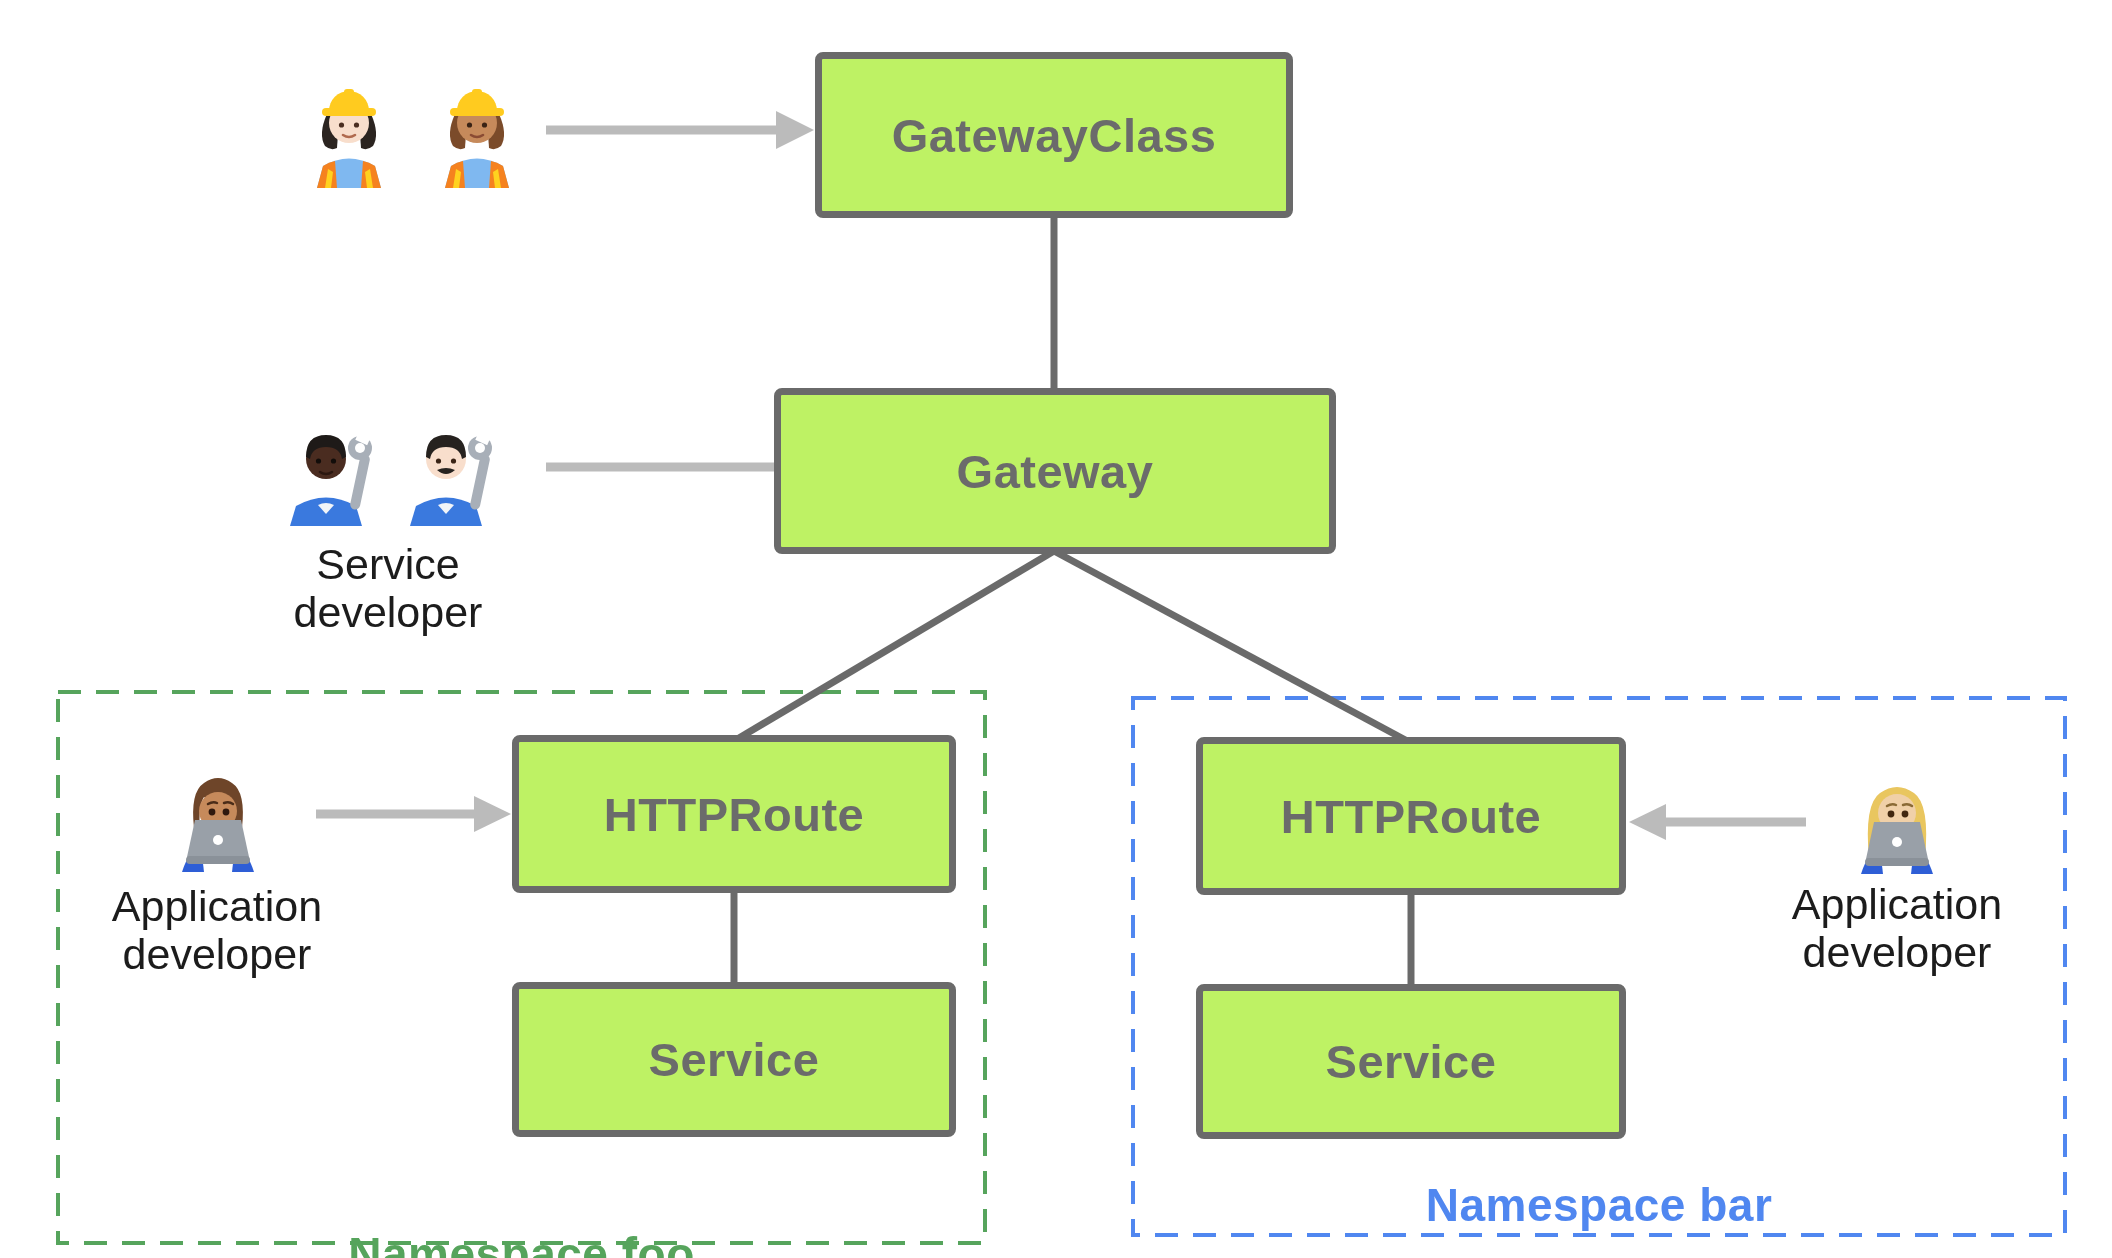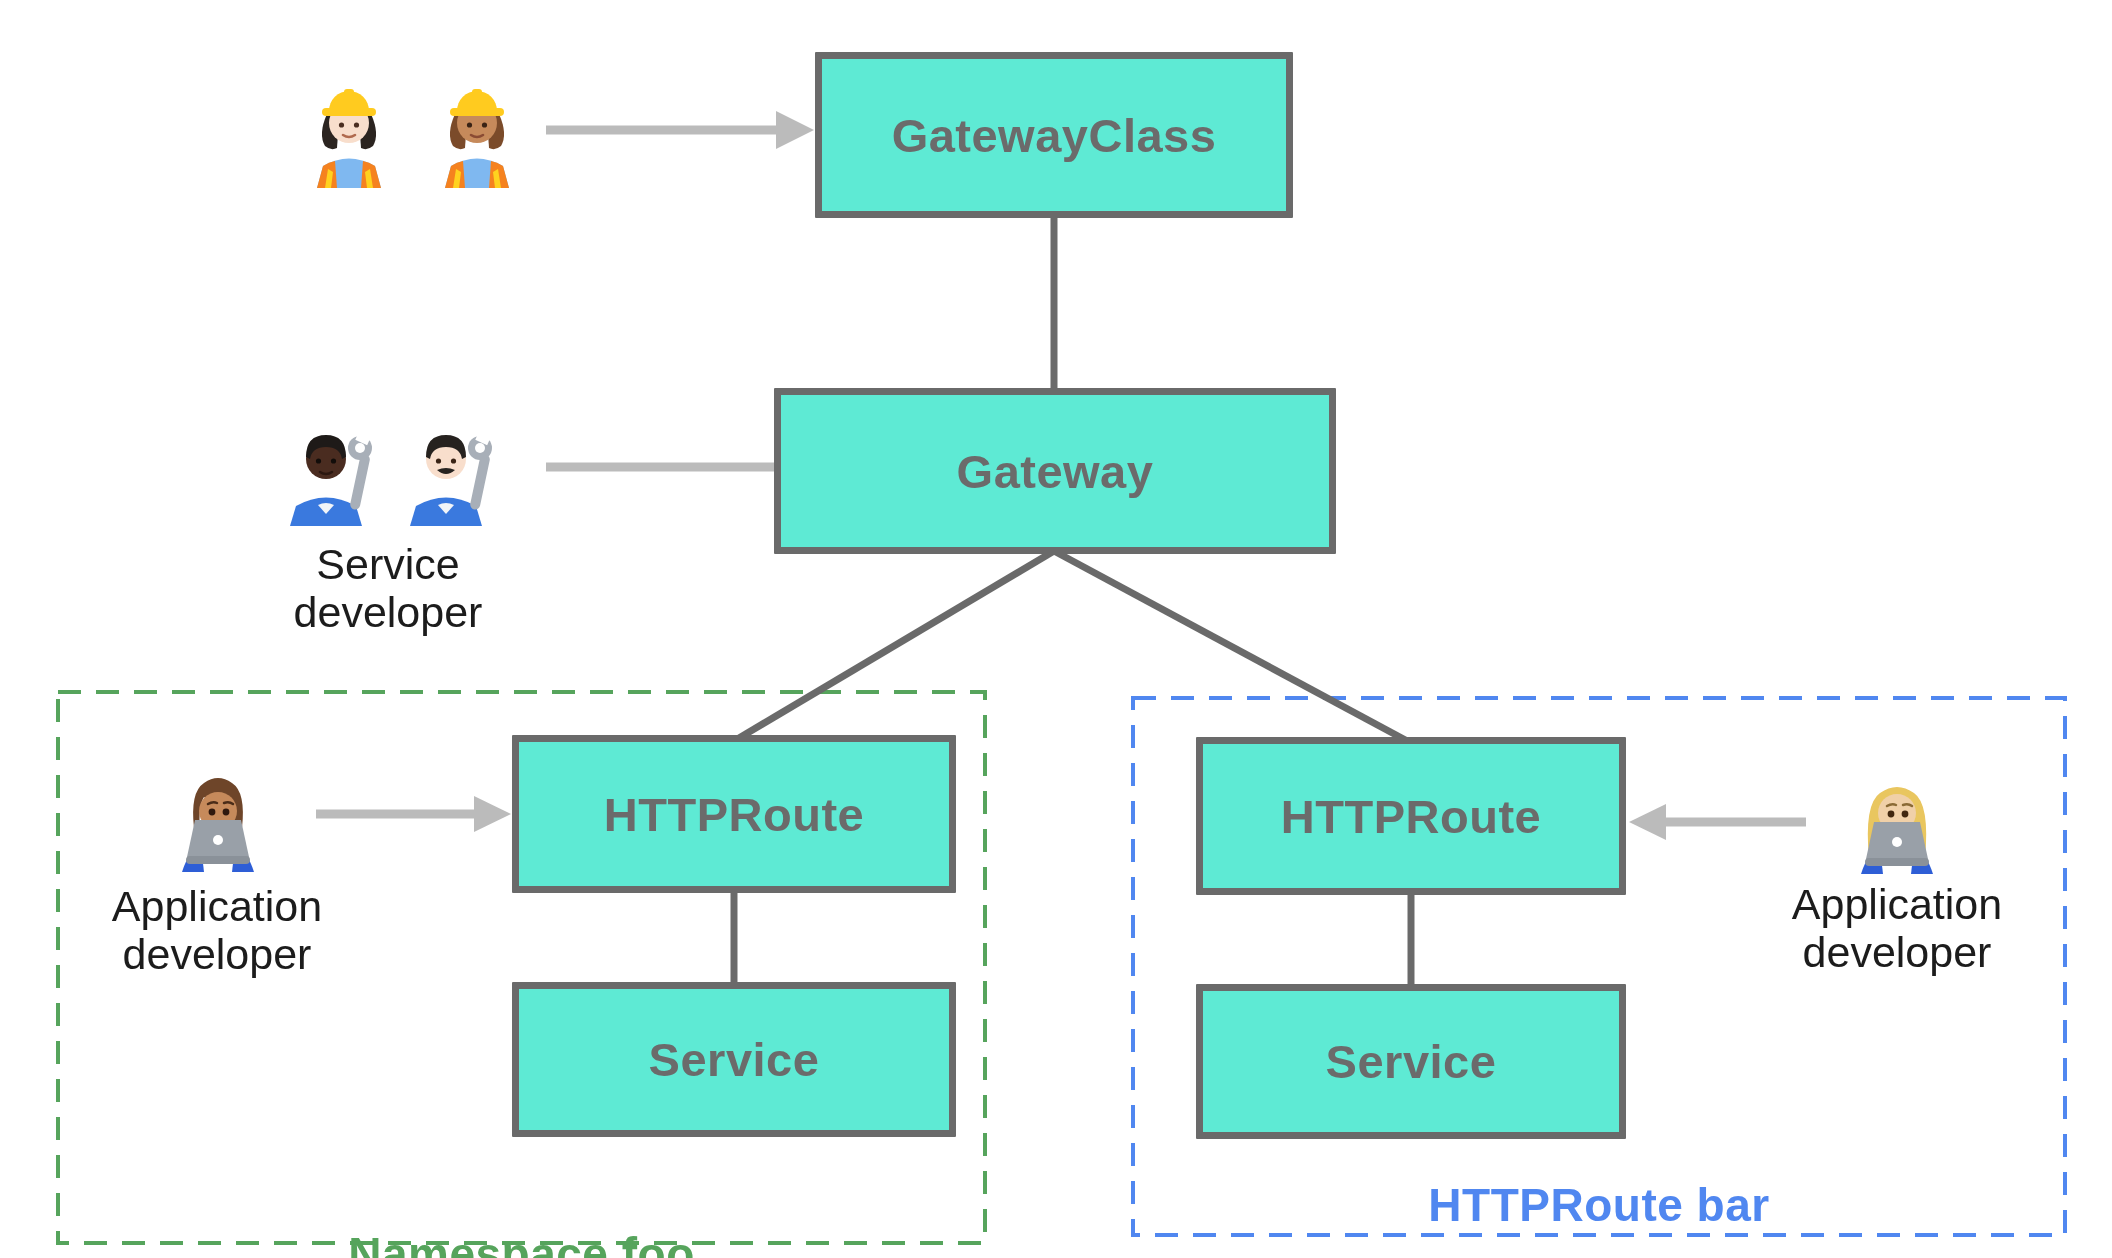--- a/index.html
+++ b/index.html
@@ -11,22 +11,22 @@
   html,body{margin:0;padding:0;background:#fff;}
   .diagram{position:relative;width:2112px;height:1258px;background:#fff;overflow:hidden;
            font-family:"Liberation Sans","DejaVu Sans",sans-serif;}
   .overlay{position:absolute;left:0;top:0;width:2112px;height:1258px;}
   .connector{stroke:var(--connector,#6A6A6A);stroke-width:7;fill:none;}
   .arrow-line{stroke:var(--arrow,#BBB);stroke-width:9;fill:none;}
   .arrow-head{fill:var(--arrow,#BBB);stroke:none;}
   .ns-rect{fill:none;stroke-width:4;stroke-dasharray:23 15;}
   .ns-rect.foo{stroke:var(--namespace-foo,#56A45C);}
   .ns-rect.bar{stroke:var(--namespace-bar,#5087F0);}
-  .node{position:absolute;box-sizing:border-box;background:#5eead4;
-        border:7px solid var(--box-border,#6A6A6A);border-radius:1px;
+  .node{position:absolute;box-sizing:border-box;background:#bef264;
+        border:7px solid var(--box-border,#6A6A6A);border-radius:8px;
         display:flex;align-items:center;justify-content:center;
         font-size:47px;font-weight:bold;letter-spacing:.5px;color:var(--box-text,#6B6B6B);}
   .persona-icons{position:absolute;display:flex;align-items:flex-end;}
   .persona-label{position:absolute;text-align:center;color:var(--persona-text,#1C1C1C);
                  font-size:43px;line-height:48px;font-weight:400;}
   .ns-label{position:absolute;text-align:center;font-size:46px;font-weight:bold;letter-spacing:.5px;}
   .ns-label.foo{color:var(--namespace-foo,#56A45C);margin-top:43px;}
   .ns-label.bar{color:var(--namespace-bar,#5087F0);}
   .icon{display:block;}
 </style>
@@ -177,15 +177,15 @@
       <rect x="22" y="100" width="64" height="8" rx="4" fill="#8A9199"></rect>
       <circle cx="54" cy="84" r="5" fill="#fff"></circle>
     </svg>
   </div>
   <div class="persona-label" style="left:1747px;top:880px;width:300px">
     <div>Application</div>
     <div>developer</div>
   </div>
 
   <div class="ns-label foo" style="left:58px;top:1184px;width:927px">Namespace foo</div>
-  <div class="ns-label bar" style="left:1133px;top:1178px;width:932px">HTTPRoute bar</div>
+  <div class="ns-label bar" style="left:1133px;top:1178px;width:932px">Namespace bar</div>
 
 </div>
 
 </body></html>

